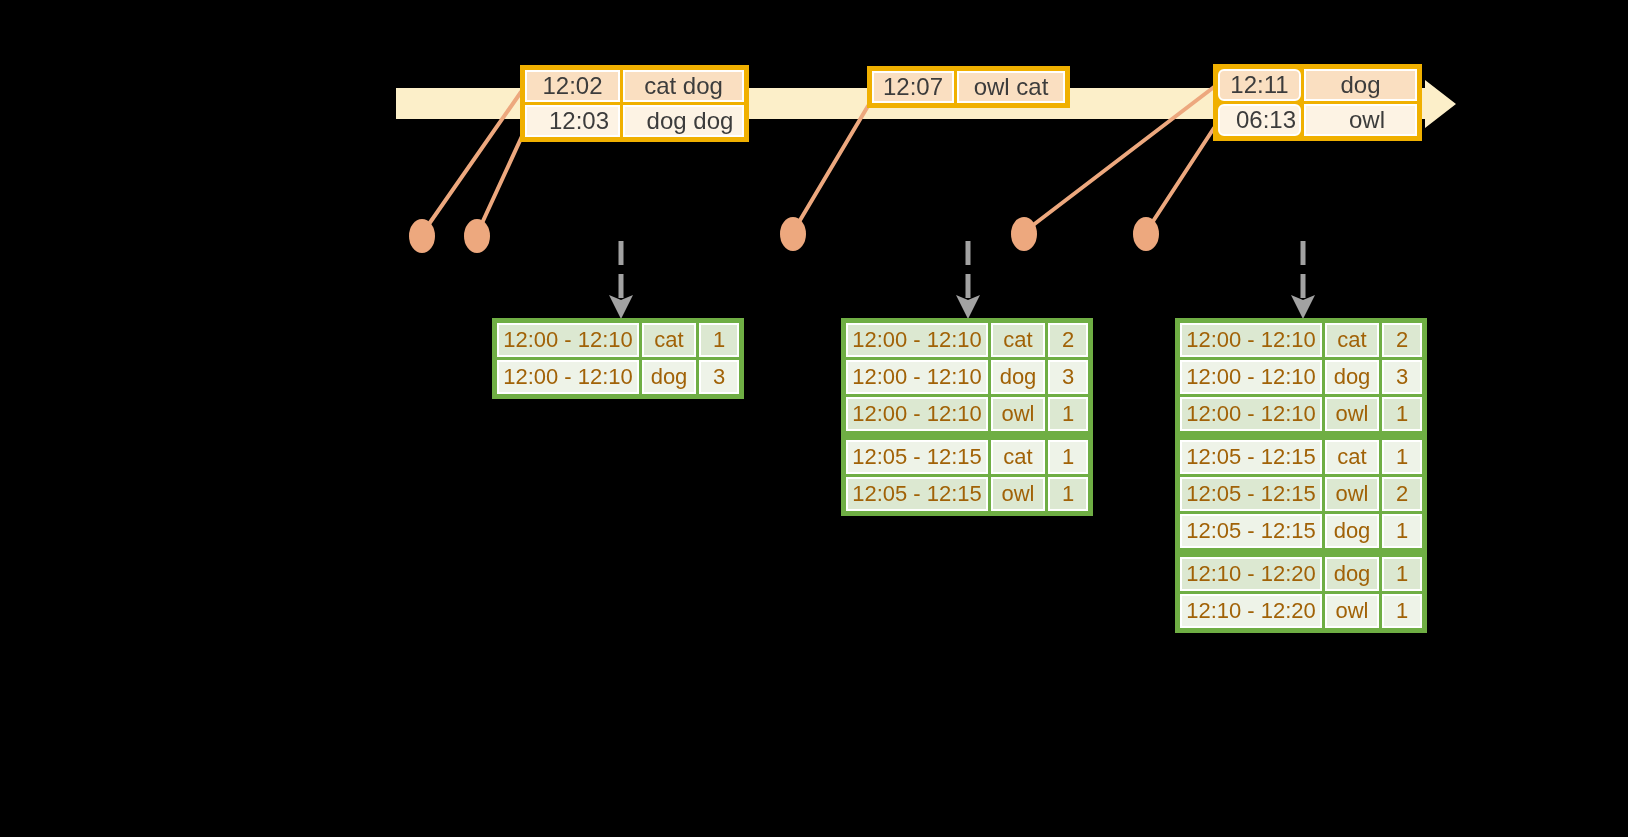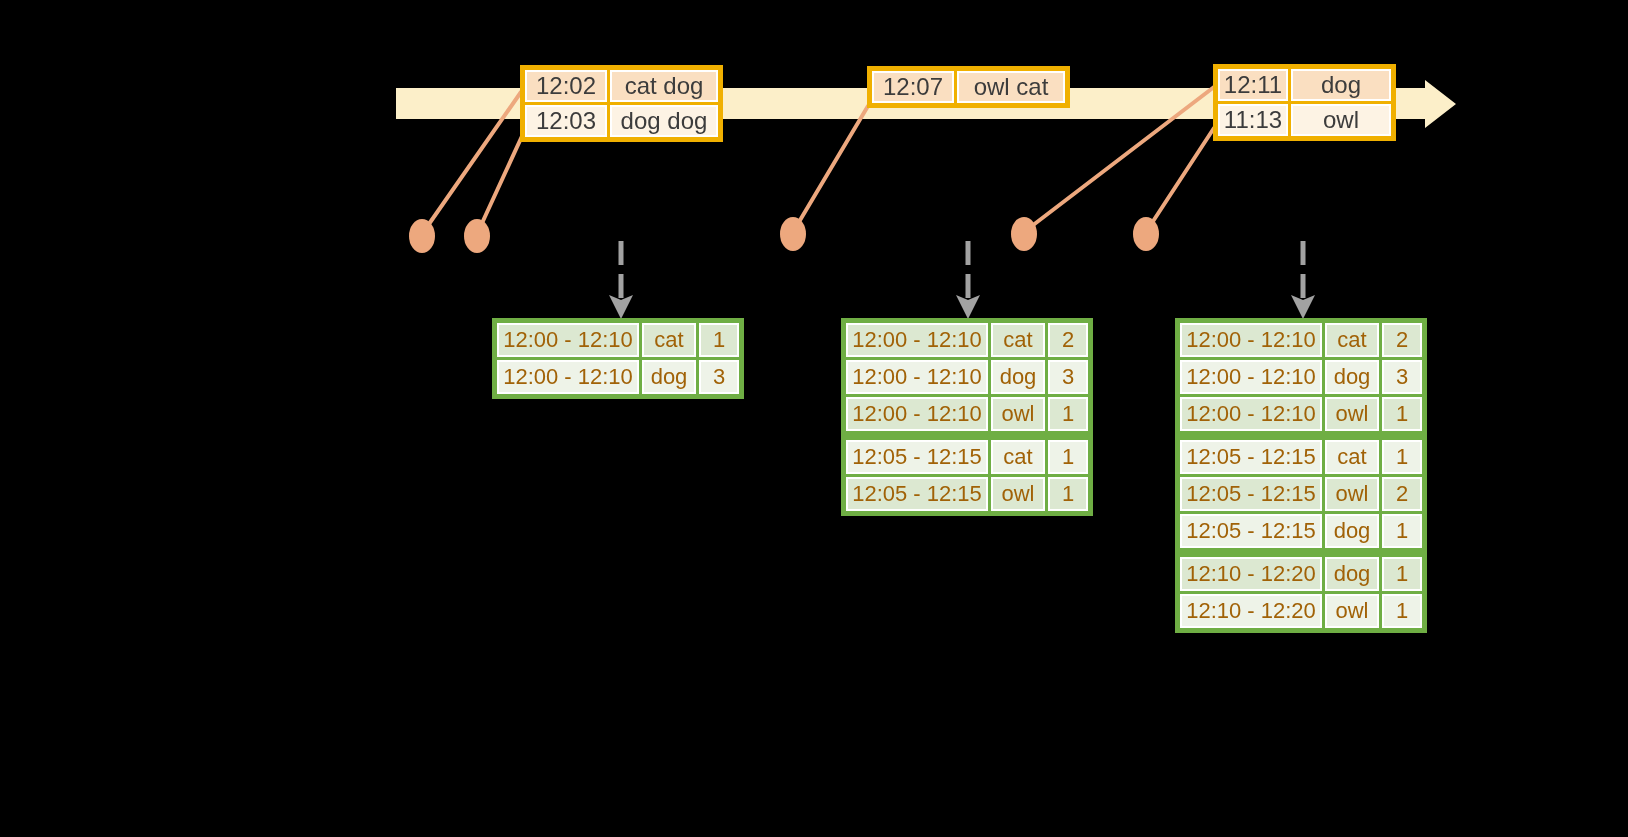--- a/index.html
+++ b/index.html
@@ -9,24 +9,24 @@
   }
   .layer{position:absolute;left:0;top:0;z-index:0;}
 
   table{border-collapse:separate;border-spacing:3px;position:absolute;z-index:2;}
   td{padding:0;text-align:center;vertical-align:middle;}
 
   
   table.evt{background:#F0B000;border:2px solid #F0B000;}
   table.evt td{border:2px solid #FFFFFF;color:#3C3C3C;font-size:24px;height:28px;}
   table.evt tr.er0 td{background:#FADFC1;}
-  table.evt tr.er1 td{background:#FDF3E4;}
+  table.evt tr.er1 td{background:#FDF3E4;padding-left:13px;}
   table.evt td.t{width:78px;}
   table.evt td.w{width:104px;}
-  table.evt.narrow td.t{width:66px;}
+  table.evt.narrow td.t{width:66px;border-radius:6px;}
   table.evt.narrow td.w{width:96px;}
 
   
   table.res{background:#6FAE44;border:2px solid #6FAE44;}
   table.res td{border:2px solid #FFFFFF;color:#a16207;font-size:22px;height:30px;}
   table.res tr.dark td{background:#DCE8D1;}
   table.res tr.light td{background:#EEF3E8;}
   table.res td.win{width:138px;}
   table.res td.word{width:50px;margin-top:31px;}
   table.res td.cnt{width:36px;}
@@ -95,21 +95,21 @@
   </tbody>
     </table>
 
   <table class="evt narrow" style="left:1213px;top:64px;">
     <tbody>
         <tr class="er0">
       <td class="t">12:11</td>
       <td class="w">dog</td>
     </tr>
     <tr class="er1">
-      <td class="t">11:13</td>
+      <td class="t">06:13</td>
       <td class="w">owl</td>
     </tr>
   </tbody>
     </table>
 
   <table class="res" style="left:492px;top:318px;">
     <tbody>
         <tr class="dark">
       <td class="win">12:00 - 12:10</td>
       <td class="word">cat</td>

